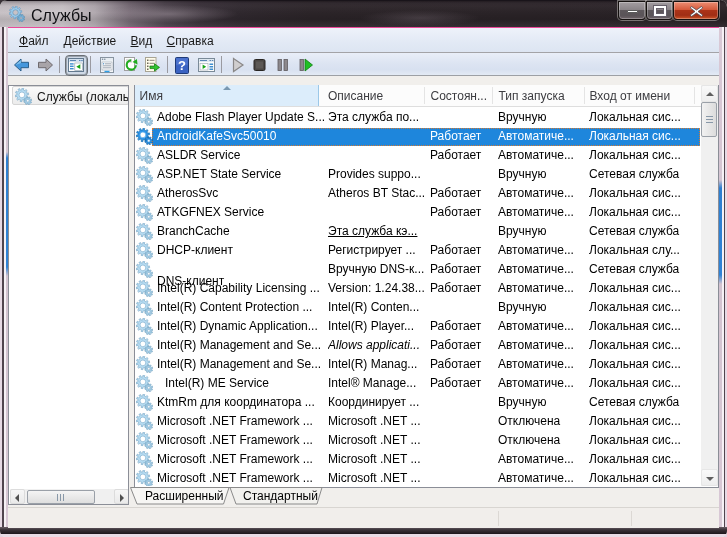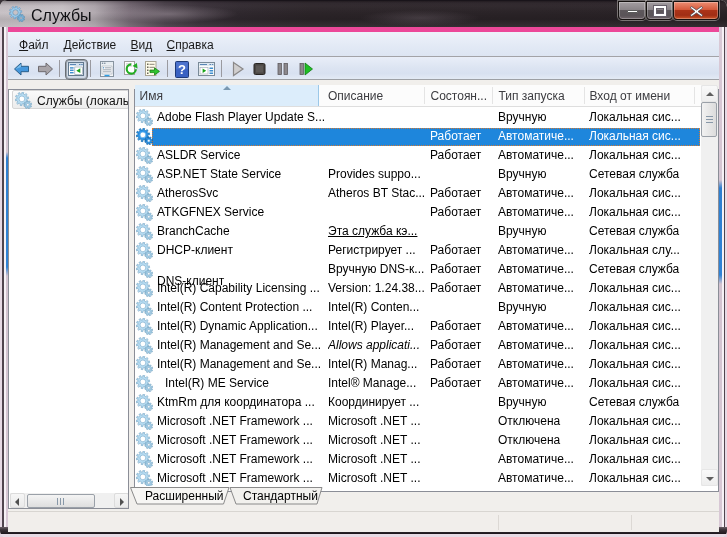--- a/index.html
+++ b/index.html
@@ -33,21 +33,21 @@
 .fl .p2{position:absolute;left:2px;top:0;width:1.5px;height:100%;background:#50454e;}
 .fl .p3{position:absolute;left:3.5px;top:0;width:2px;height:100%;background:#f6f1f5;}
 .fl .p4{position:absolute;left:5.5px;top:0;width:2.5px;height:100%;background:linear-gradient(180deg,#d9c9d6 0,#d5c5d2 125px,#2e7fd0 131px,#2f83d6 240px,#d3c3d0 249px,#d8c8d5 100%);}
 .fr .p1{position:absolute;right:0;top:0;width:2px;height:100%;background:#e6d9e4;}
 .fr .p2{position:absolute;right:2px;top:0;width:1.5px;height:100%;background:#50454e;}
 .fr .p3{position:absolute;right:3.5px;top:0;width:2px;height:100%;background:#f6f1f5;}
 .fr .p4{position:absolute;right:5.5px;top:0;width:2.5px;height:100%;background:linear-gradient(180deg,#d9c9d6 0,#d5c5d2 153px,#2e7fd0 161px,#2f83d6 248px,#d3c3d0 257px,#d8c8d5 100%);}
 .fb .b1{position:absolute;left:0;bottom:3px;width:100%;height:7px;background:linear-gradient(180deg,#6a5f66 0,#3a3238 40%,#1c161b 100%);}
 .fb .b2{position:absolute;left:0;bottom:0;width:100%;height:3px;background:#e8dbe5;}
 
-#client{position:absolute;left:8px;top:27px;width:711px;height:500px;background:#f1efec;border-top:5px solid #ec4899;}
+#client{position:absolute;left:8px;top:27px;width:711px;height:500px;background:#f1efec;border-top:1px solid #ec4899;}
 #menubar{position:absolute;left:0;top:0;width:711px;height:24px;background:linear-gradient(180deg,#eef2fa 0,#e2e9f5 60%,#dde5f2 100%);font-size:12px;color:#1a1a1a;}
 .mi{position:absolute;top:6px;}
 #mbsep{position:absolute;left:0;top:24px;width:711px;height:1px;background:#a3a3a7;}
 #toolbar{position:absolute;left:0;top:25px;width:711px;height:23px;background:linear-gradient(180deg,#e9eef8 0,#dce4f2 50%,#d8e1f0 75%,#e3eaf5 100%);border-bottom:1px solid #9da0a5;}
 .tsep{position:absolute;top:3px;width:1px;height:17px;background:#9a9aa0;}
 #belt{position:absolute;left:0;top:49px;width:711px;height:8px;background:#f1efec;}
 
 #lpane{position:absolute;left:0px;top:57px;width:121px;height:420px;background:#fff;border:1px solid #8b8e97;overflow:hidden;}
 #treeitem{position:absolute;left:3px;top:-0.5px;width:117px;height:19px;background:linear-gradient(180deg,#fafafa,#ececec);border:1px solid #d5d5d5;border-radius:2px;}
 #treeitem .tx{position:absolute;left:24px;top:3px;font-size:12px;color:#111;white-space:nowrap;}
@@ -280,26 +280,28 @@
    <div class="hsep" style="left:357.5px;"></div>
    <div class="hsep" style="left:449px;"></div>
    <div class="hsep" style="left:559.5px;"></div>
    <div id="hdrbot"></div>
  </div>
  <div id="rowswrap" style="position:absolute;left:0;top:0;width:700.5px;height:485.5px;overflow:hidden;">
 <svg class="gi" style="left:136px;top:109px" width="17" height="17" viewBox="0 0 17 17">
         <use href="#gear"></use>
       </svg>
       <div class="rt" style="left:157px;top:108px;width:170px;">Adobe Flash Player Update S...</div>
+      <div class="rt" style="left:328px;top:108px;width:99px;">Эта служба по...</div>
       <div class="rt" style="left:498px;top:108px;width:82px;">Вручную</div>
       <div class="rt" style="left:589px;top:108px;width:108px;">Локальная сис...</div>
 <div class="selrow" style="top:127.5px;"></div>
       <svg class="gi" style="left:136px;top:128px" width="17" height="17" viewBox="0 0 17 17">
         <use href="#gsel"></use>
       </svg>
+      <div class="rt selt" style="left:157px;top:127px;width:170px;">AndroidKafeSvc50010</div>
       <div class="rt selt" style="left:430px;top:127px;width:57px;">Работает</div>
       <div class="rt selt" style="left:498px;top:127px;width:82px;">Автоматиче...</div>
       <div class="rt selt" style="left:589px;top:127px;width:108px;">Локальная сис...</div>
 <svg class="gi" style="left:136px;top:147px" width="17" height="17" viewBox="0 0 17 17">
         <use href="#gear"></use>
       </svg>
       <div class="rt" style="left:157px;top:146px;width:170px;">ASLDR Service</div>
       <div class="rt" style="left:430px;top:146px;width:57px;">Работает</div>
       <div class="rt" style="left:498px;top:146px;width:82px;">Автоматиче...</div>
       <div class="rt" style="left:589px;top:146px;width:108px;">Локальная сис...</div>

